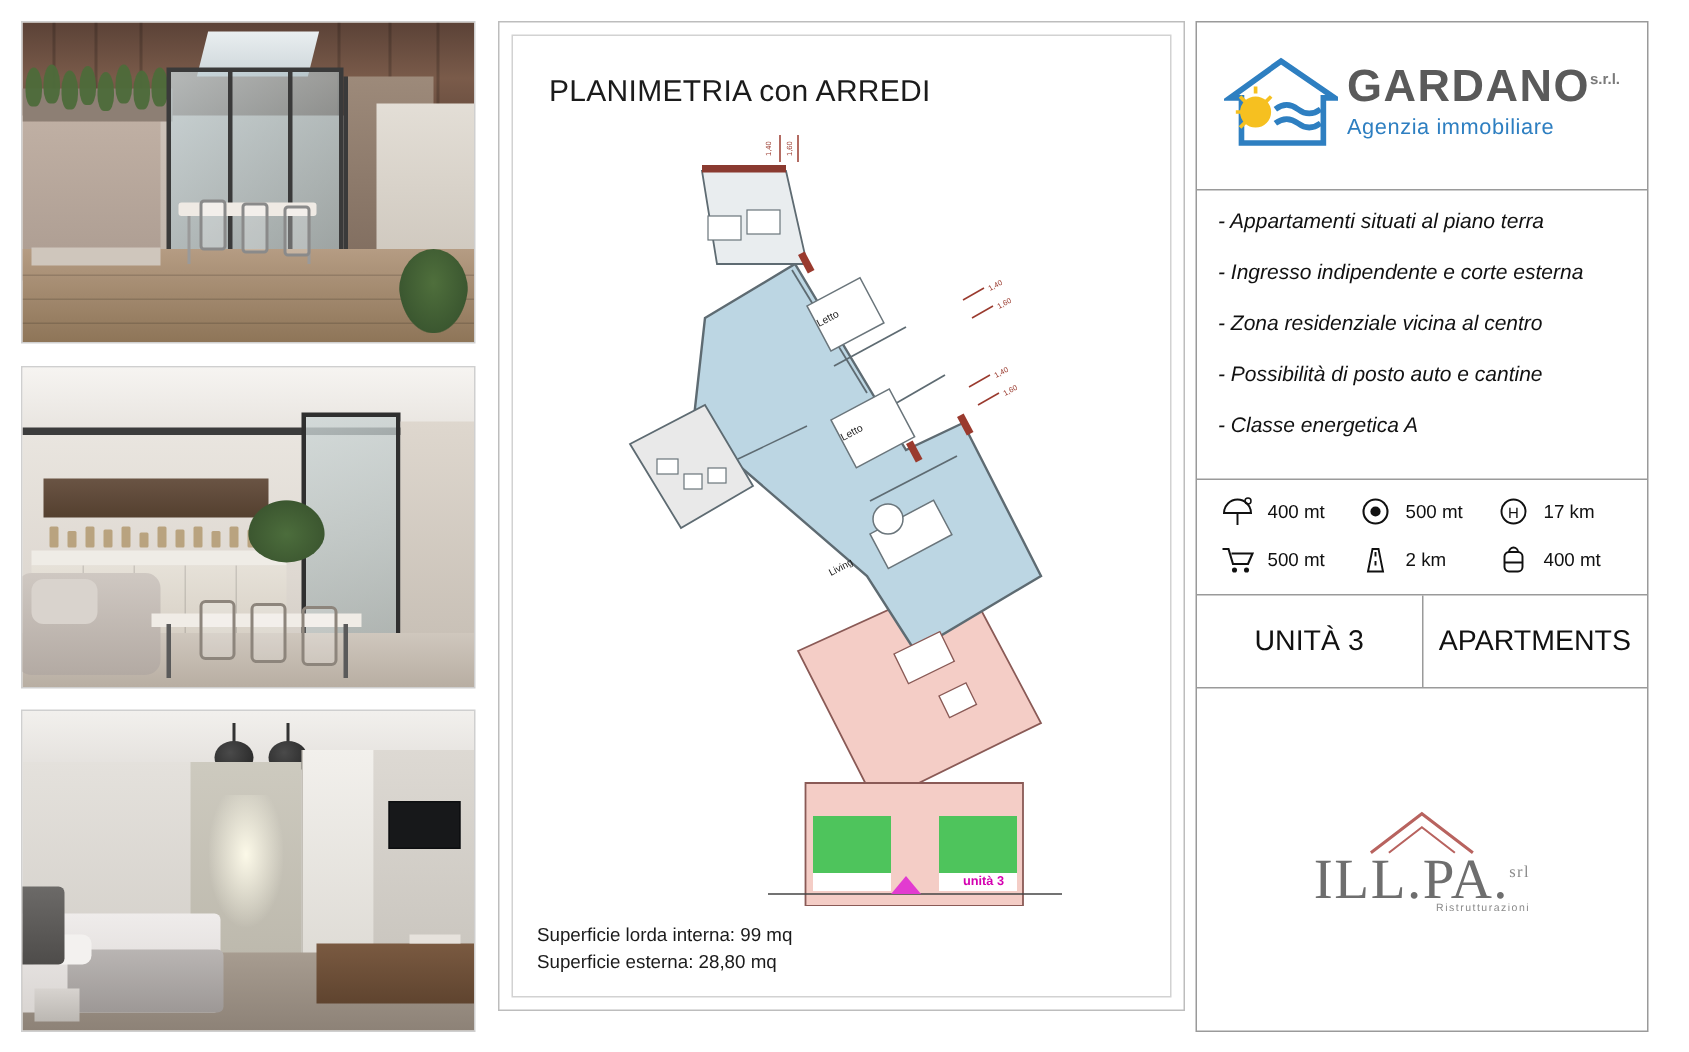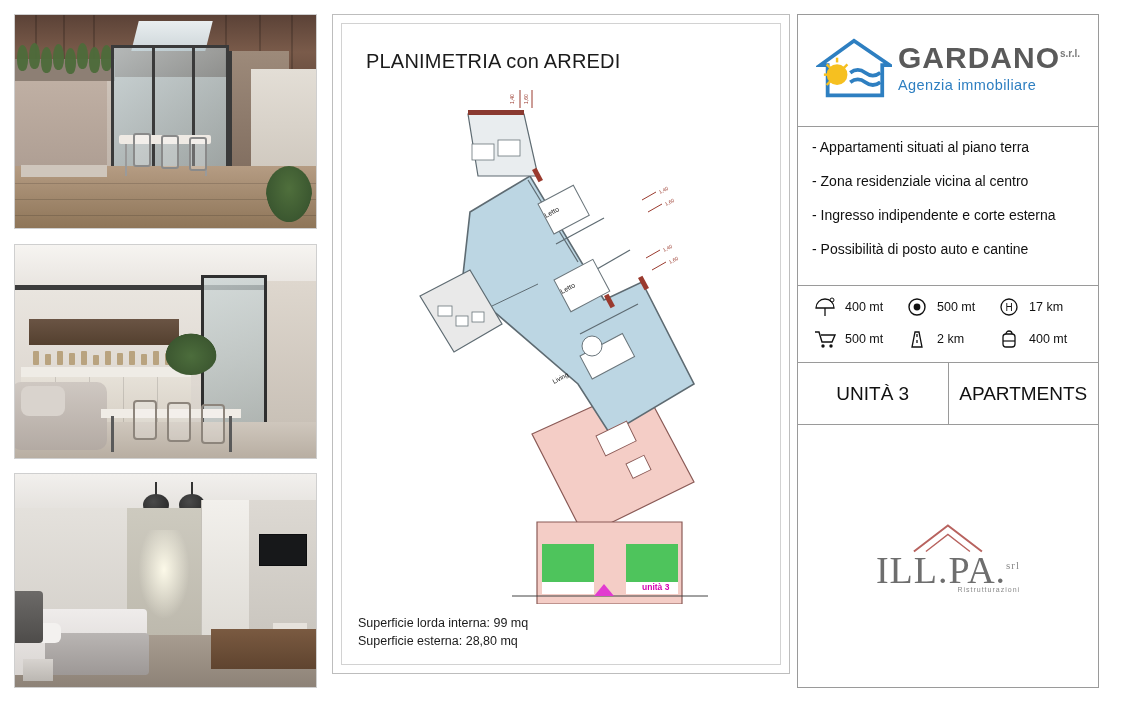--- a/index.html
+++ b/index.html
@@ -323,20 +323,21 @@
   }
   .t-main {
     font-size: 19px; font-weight: bold; color:#111; line-height:1.25;
   }
   .t-sub {
     font-size: 16.5px; color:#111; margin-top:5px;
   }
   .bullets {
     padding: 12px 14px 10px 14px;
     flex: 0 0 auto;
+    font-style: italic;
   }
   .bullets li {
     list-style: none;
     font-size: 14px;
     color:#111;
     margin: 0 0 18px 0;
   }
   .bullets ul { margin:0; padding:0; }
   .icons-box {
     border-top: 1px solid #9a9a9a;
@@ -601,23 +602,24 @@
           <span>GARDANO</span><span class="brand-srl">s.r.l.</span>
         </div>
         <div class="brand-sub">Agenzia immobiliare</div>
       </div>
     </div>
 
 
     <div class="bullets">
       <ul>
         <li>-  Appartamenti situati al piano terra</li>
+        <li>- Ingresso indipendente e corte esterna</li>
         <li>- Zona residenziale vicina al centro</li>
-        <li>- Ingresso indipendente e corte esterna</li>
         <li>- Possibilità di posto auto e cantine</li>
+        <li>- Classe energetica A</li>
       </ul>
     </div>
 
     <div class="icons-box">
       <div class="icon-row">
 
         <div class="icon-cell">
           <span class="glyph">
             <svg width="24" height="20" viewBox="0 0 24 20">
               <path d="M3 11 a9 9 0 0 1 18 0 z" fill="none" stroke="#111" stroke-width="1.3"></path>

